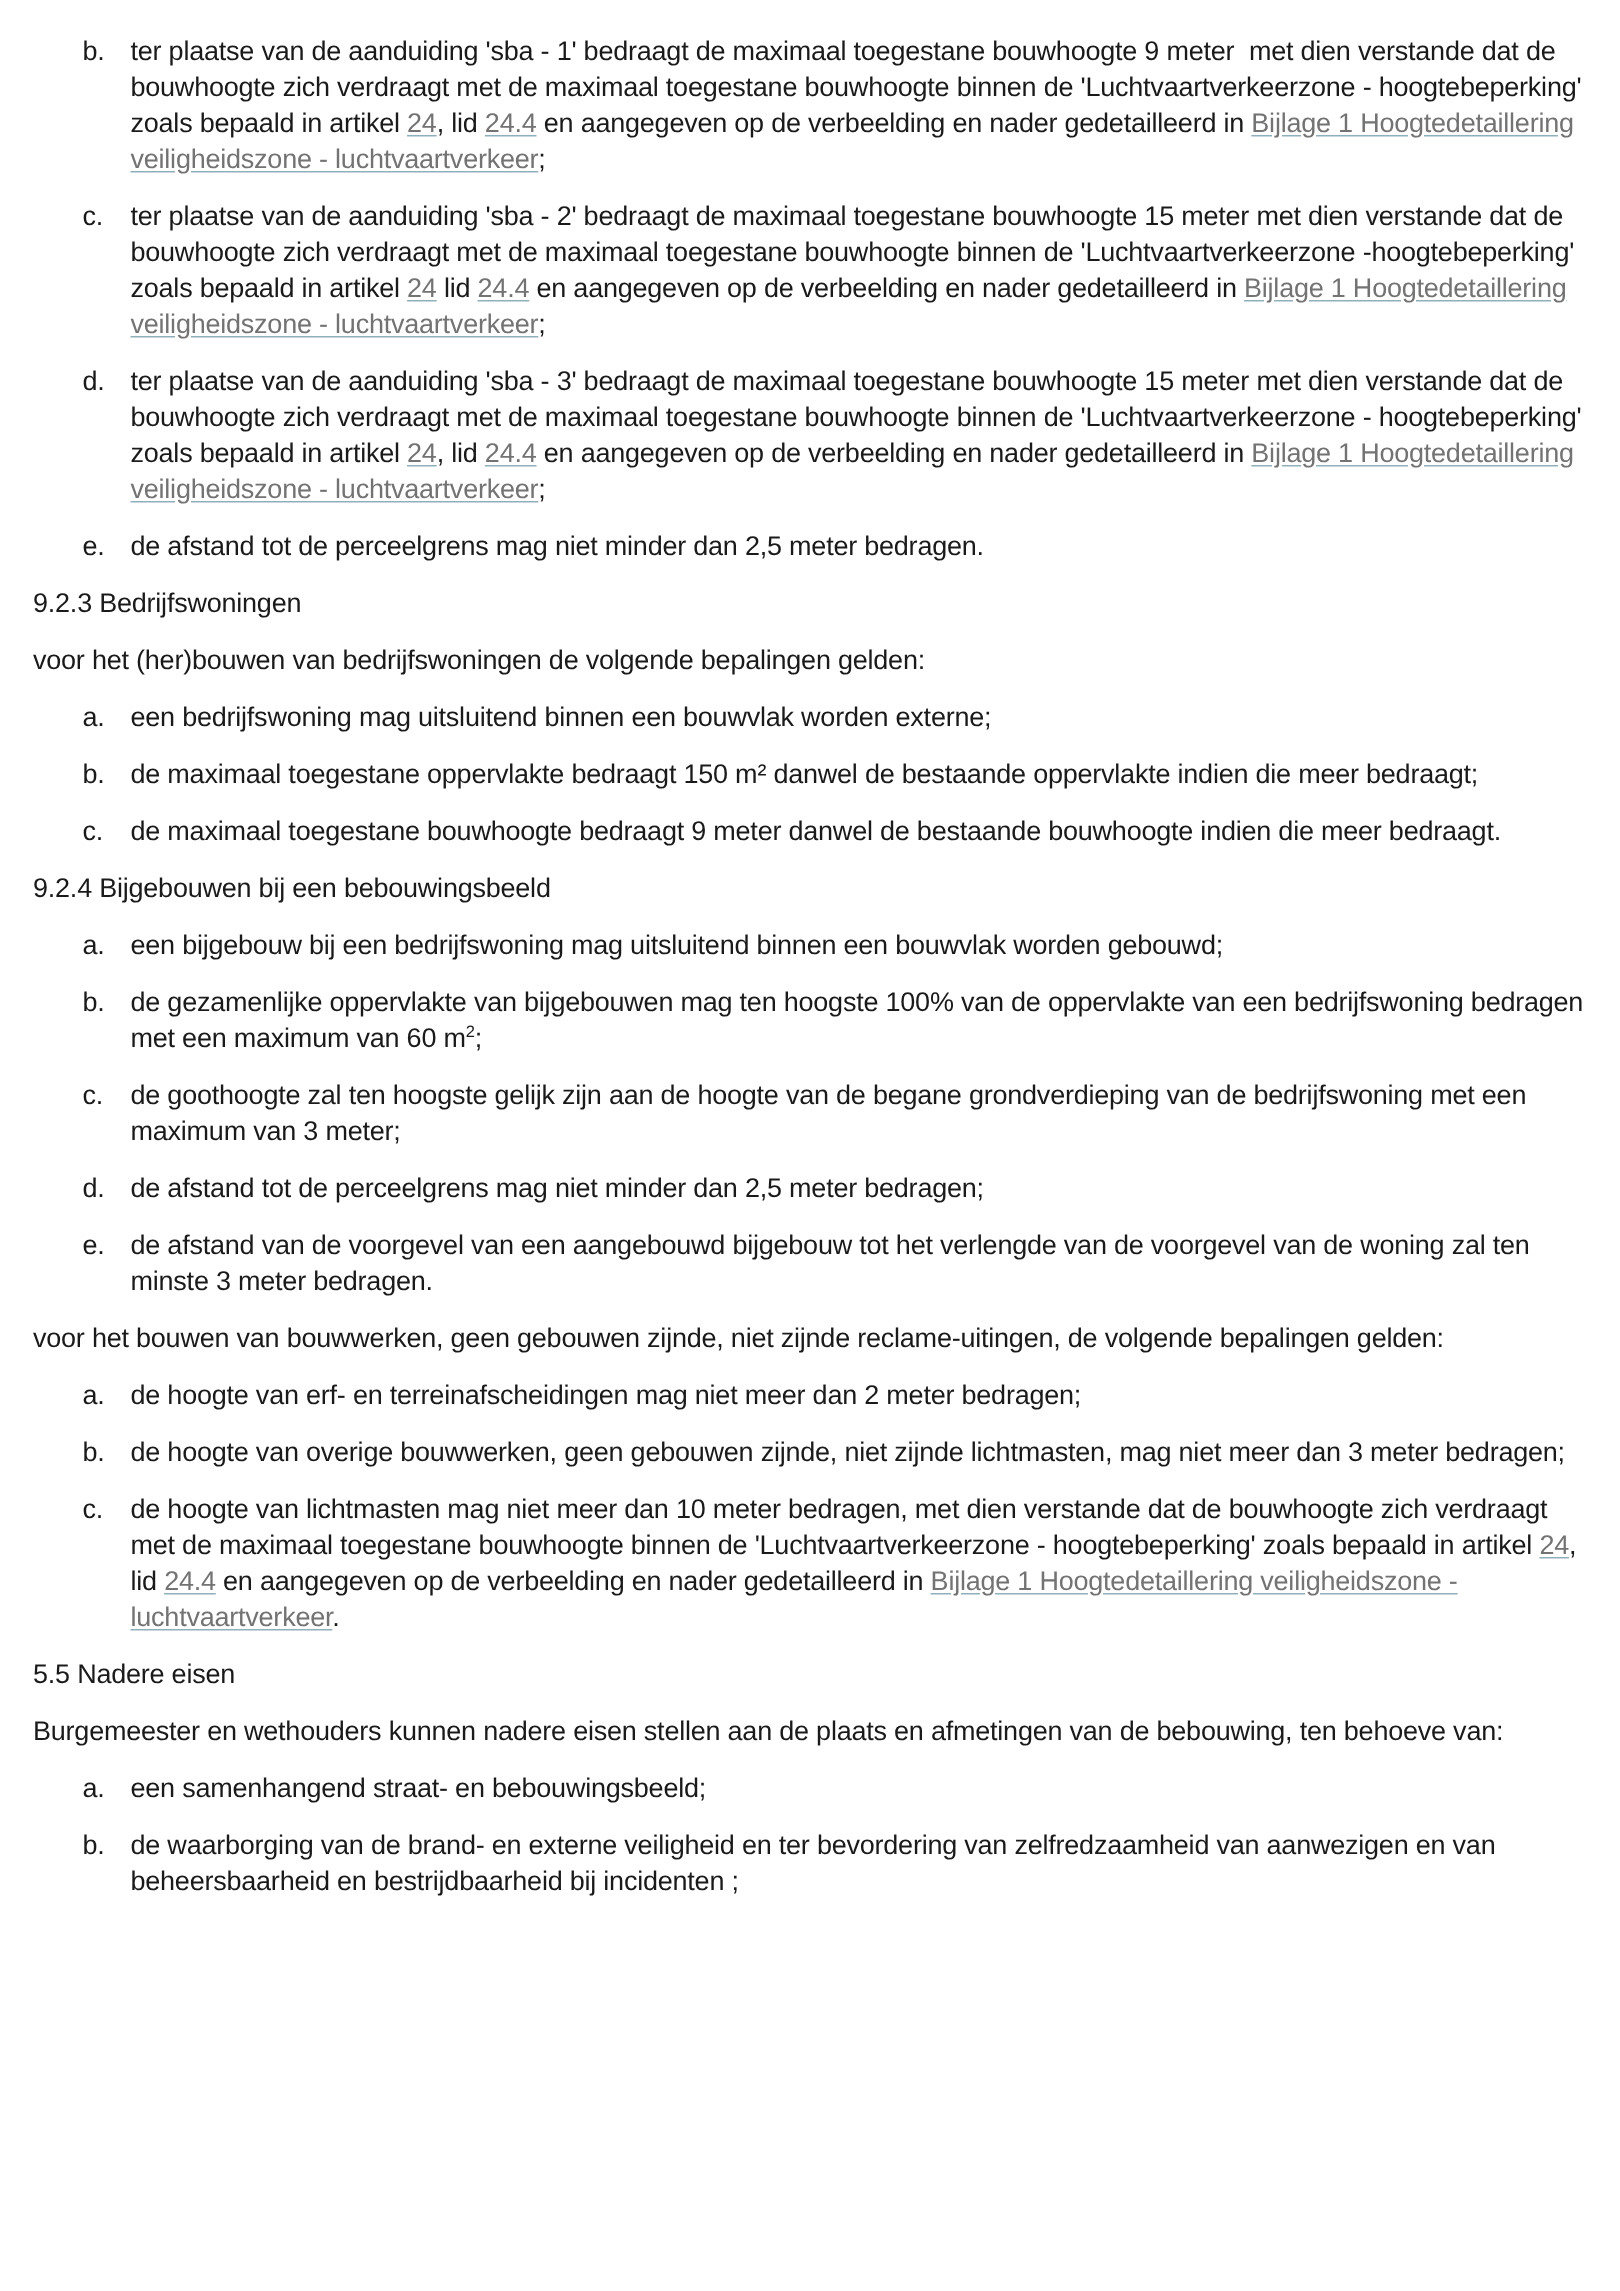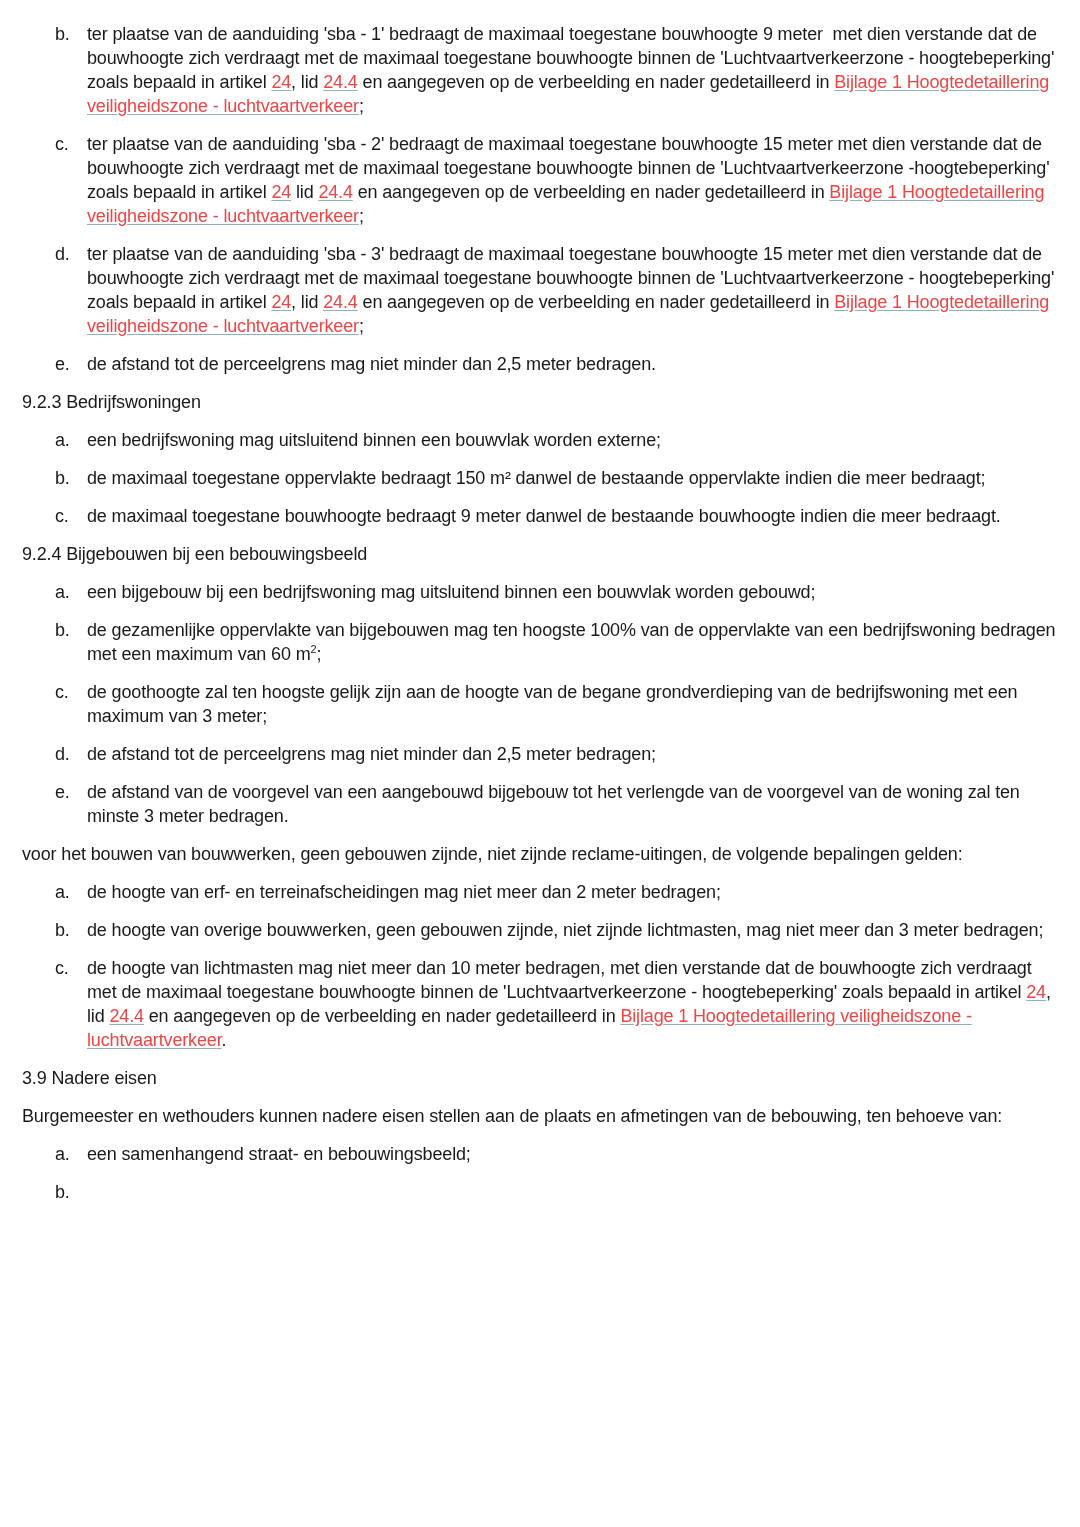--- a/index.html
+++ b/index.html
@@ -29,21 +29,21 @@
     font-weight: normal;
     margin: 0 0 14px 0;
     letter-spacing: -0.15px;
   }
   .para {
     margin: 0 0 14px 0;
     letter-spacing: -0.15px;
   }
   b { font-weight: normal; }
   a.link {
-    color: #ef4444;
+    color: #737373;
     text-decoration: underline;
     text-decoration-color: #8fb0bb;
     text-underline-offset: 2px;
     cursor: pointer;
     margin-top: 12px;
   }
   sup { font-size: 11px; line-height: 0; vertical-align: 7px; }
 </style>
 </head>
 <body>
@@ -63,20 +63,21 @@
       <span class="marker">d.</span>
       <span>ter plaatse van de aanduiding 'sba - 3' bedraagt de maximaal toegestane bouwhoogte </span><b>15 meter</b><span style="white-space:pre-wrap"> met dien verstande dat de bouwhoogte zich verdraagt met de maximaal toegestane bouwhoogte binnen de 'Luchtvaartverkeerzone - hoogtebeperking' zoals bepaald in artikel </span><a class="link">24</a><span style="white-space:pre-wrap">, lid </span><a class="link">24.4</a><span style="white-space:pre-wrap"> en aangegeven op de verbeelding en nader gedetailleerd in </span><a class="link">Bijlage 1 Hoogtedetaillering veiligheidszone - luchtvaartverkeer</a><span>;</span>
     </div>
     <div class="item">
       <span class="marker">e.</span>
       <span>de afstand tot de perceelgrens mag niet minder dan </span><b>2,5 meter</b><span style="white-space:pre-wrap"> bedragen.</span>
     </div>
   </div>
 
   <div class="heading">9.2.3 Bedrijfswoningen</div>
+  <div class="para">voor het (her)bouwen van bedrijfswoningen de volgende bepalingen gelden:</div>
   <div class="list">
     <div class="item">
       <span class="marker">a.</span>
       <span>een bedrijfswoning mag uitsluitend binnen een bouwvlak worden externe;</span>
     </div>
     <div class="item">
       <span class="marker">b.</span>
       <span>de maximaal toegestane oppervlakte bedraagt </span><b>150 m²</b><span style="white-space:pre-wrap"> danwel de bestaande oppervlakte indien die meer bedraagt;</span>
     </div>
     <div class="item">
@@ -118,25 +119,26 @@
     <div class="item">
       <span class="marker">b.</span>
       <span>de hoogte van overige bouwwerken, geen gebouwen zijnde, niet zijnde lichtmasten, mag niet meer dan </span><b>3 meter</b><span style="white-space:pre-wrap"> bedragen;</span>
     </div>
     <div class="item">
       <span class="marker">c.</span>
       <span>de hoogte van lichtmasten mag niet meer dan </span><b>10 meter</b><span style="white-space:pre-wrap"> bedragen, met dien verstande dat de bouwhoogte zich verdraagt met de maximaal toegestane bouwhoogte binnen de 'Luchtvaartverkeerzone - hoogtebeperking' zoals bepaald in artikel </span><a class="link">24</a><span style="white-space:pre-wrap">, lid </span><a class="link">24.4</a><span style="white-space:pre-wrap"> en aangegeven op de verbeelding en nader gedetailleerd in </span><a class="link">Bijlage 1 Hoogtedetaillering veiligheidszone - luchtvaartverkeer</a><span>.</span>
     </div>
   </div>
 
-  <div class="heading">3.9 Nadere eisen</div>
+  <div class="heading">5.5 Nadere eisen</div>
   <div class="para">Burgemeester en wethouders kunnen nadere eisen stellen aan de plaats en afmetingen van de bebouwing, ten behoeve van:</div>
   <div class="list">
     <div class="item">
       <span class="marker">a.</span>
       <span>een samenhangend straat- en bebouwingsbeeld;</span>
     </div>
     <div class="item">
       <span class="marker">b.</span>
+      <span>de waarborging van de brand- en externe veiligheid en ter bevordering van zelfredzaamheid van aanwezigen en van beheersbaarheid en bestrijdbaarheid bij incidenten ;</span>
     </div>
   </div>
 
 </div>
 
 </body></html>

